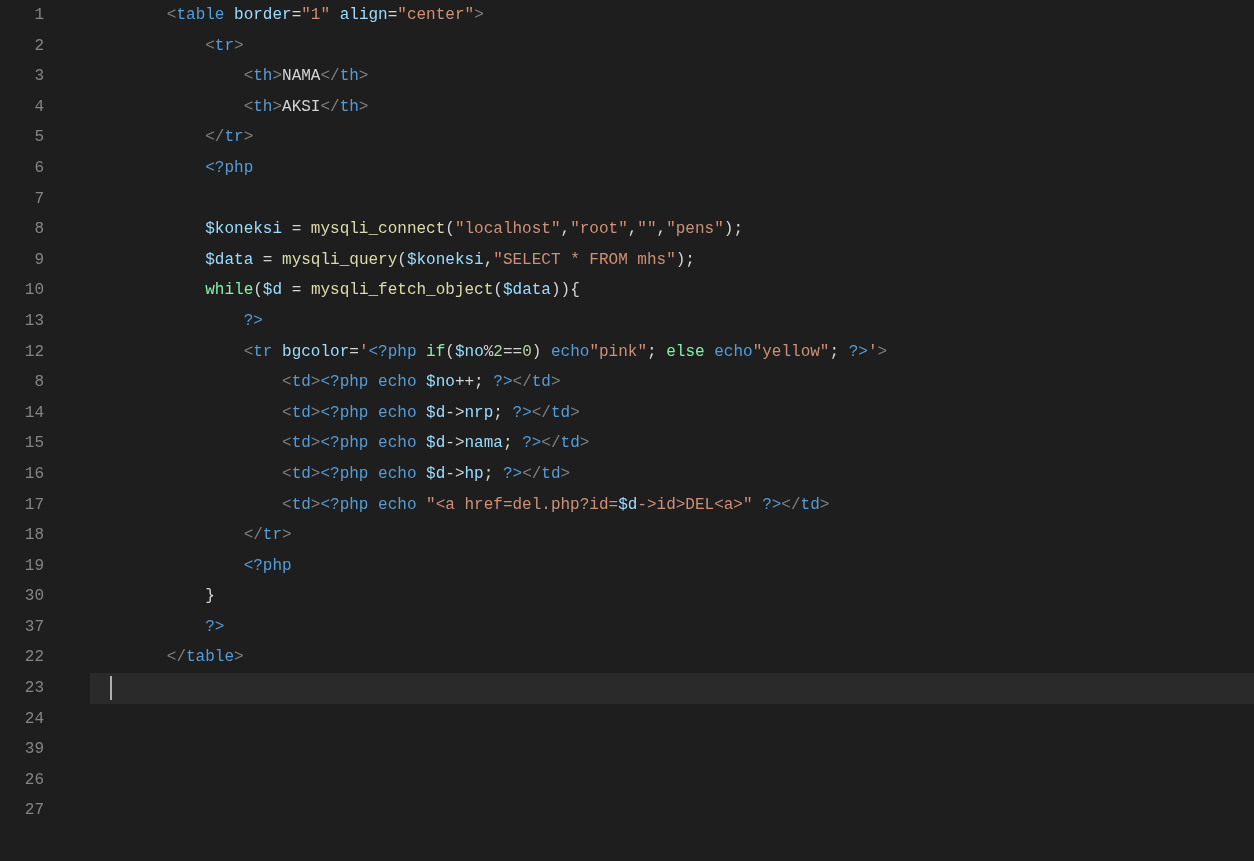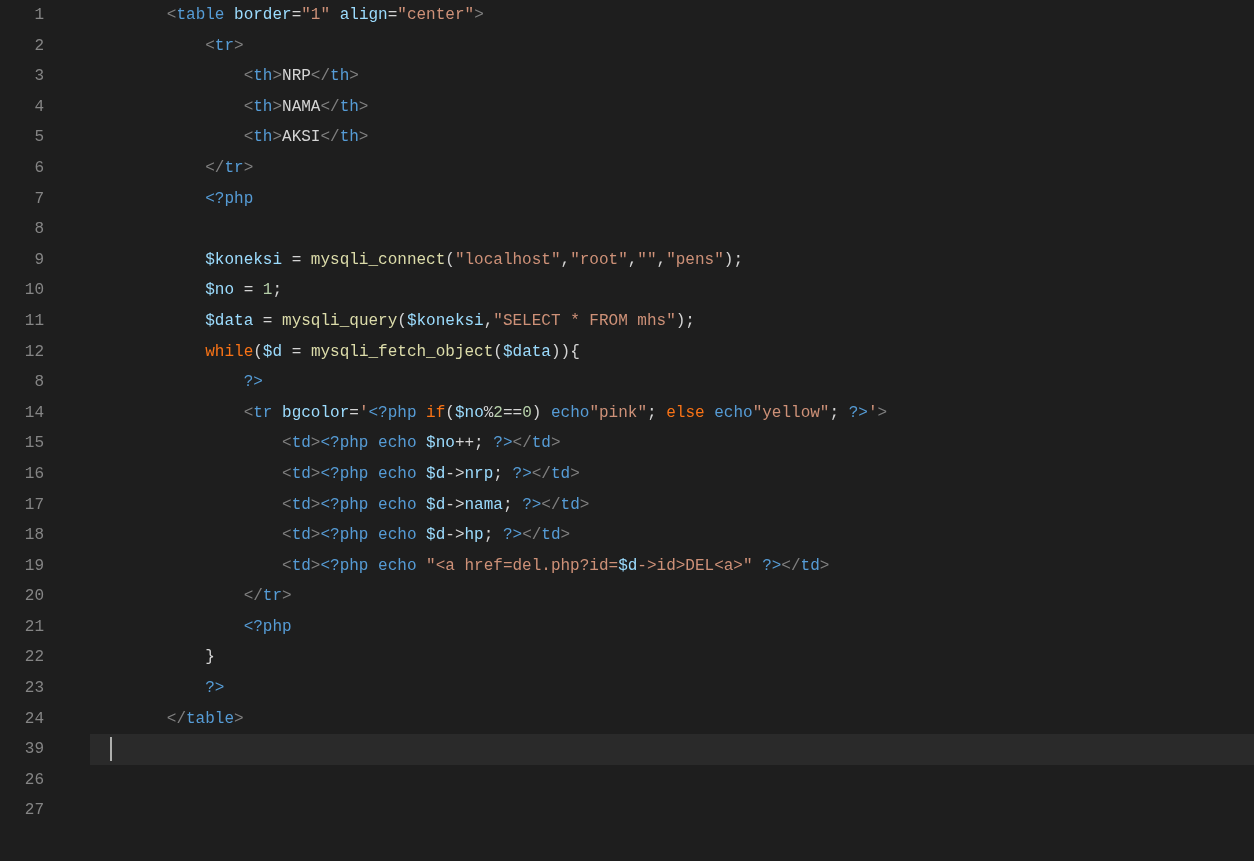--- a/index.html
+++ b/index.html
@@ -51,81 +51,79 @@
 .pn { color: #808080; }           
 .tg { color: #569cd6; }           
 .at { color: #9cdcfe; }           
 .st { color: #ce9178; }           
 .tx { color: #d4d4d4; }           
 .php { color: #569cd6; font-family: Liberation Mono, monospace; }          
 .vr { color: #9cdcfe; font-family: Liberation Mono, monospace; }           
 .fn { color: #dcdcaa; }           
 .nu { color: #b5cea8; }           
 .op { color: #d4d4d4; }           
-.kw { color: #f97316; }           
+.kw { color: #86efac; }           
 .kw2 { color: #569cd6; }          
 .ar { color: #d4d4d4; }
 </style>
 </head>
 <body>
 
 <div class="editor">
   <div class="gutter">
     <div class="ln">1</div>
     <div class="ln">2</div>
     <div class="ln">3</div>
     <div class="ln">4</div>
     <div class="ln">5</div>
     <div class="ln">6</div>
     <div class="ln">7</div>
     <div class="ln">8</div>
     <div class="ln">9</div>
     <div class="ln">10</div>
-    <div class="ln">11</div>
+    <div class="ln">13</div>
     <div class="ln">12</div>
     <div class="ln">8</div>
     <div class="ln">14</div>
     <div class="ln">15</div>
     <div class="ln">16</div>
     <div class="ln">17</div>
     <div class="ln">18</div>
     <div class="ln">19</div>
-    <div class="ln">20</div>
-    <div class="ln">21</div>
+    <div class="ln">30</div>
+    <div class="ln">37</div>
     <div class="ln">22</div>
     <div class="ln">23</div>
     <div class="ln">24</div>
     <div class="ln">39</div>
     <div class="ln">26</div>
     <div class="ln">27</div>
   </div>
 
   <div class="code">
 
     <div class="line"><span class="tx">        </span><span class="pn">&lt;</span><span class="tg">table</span><span> </span><span class="at">border</span><span class="tx">=</span><span class="st">"1"</span><span> </span><span class="at">align</span><span class="tx">=</span><span class="st">"center"</span><span class="pn">&gt;</span></div>
 
     <div class="line"><span class="tx">            </span><span class="pn">&lt;</span><span class="tg">tr</span><span class="pn">&gt;</span></div>
 
 
-    <div class="line"><span class="tx">                </span><span class="pn">&lt;</span><span class="tg">th</span><span class="pn">&gt;</span><span class="tx">NRP</span><span class="pn">&lt;/</span><span class="tg">th</span><span class="pn">&gt;</span></div>
 
     <div class="line"><span class="tx">                </span><span class="pn">&lt;</span><span class="tg">th</span><span class="pn">&gt;</span><span class="tx">NAMA</span><span class="pn">&lt;/</span><span class="tg">th</span><span class="pn">&gt;</span></div>
 
 
     <div class="line"><span class="tx">                </span><span class="pn">&lt;</span><span class="tg">th</span><span class="pn">&gt;</span><span class="tx">AKSI</span><span class="pn">&lt;/</span><span class="tg">th</span><span class="pn">&gt;</span></div>
 
     <div class="line"><span class="tx">            </span><span class="pn">&lt;/</span><span class="tg">tr</span><span class="pn">&gt;</span></div>
 
     <div class="line"><span class="tx">            </span><span class="php">&lt;?php</span></div>
 
     <div class="line"></div>
 
     <div class="line"><span class="tx">            </span><span class="vr">$koneksi</span><span> </span><span class="op">=</span><span> </span><span class="fn">mysqli_connect</span><span class="op">(</span><span class="st">"localhost"</span><span class="op">,</span><span class="st">"root"</span><span class="op">,</span><span class="st">""</span><span class="op">,</span><span class="st">"pens"</span><span class="op">)</span><span class="op">;</span></div>
 
-    <div class="line"><span class="tx">            </span><span class="vr">$no</span><span> </span><span class="op">=</span><span> </span><span class="nu">1</span><span class="op">;</span></div>
 
     <div class="line"><span class="tx">            </span><span class="vr">$data</span><span> </span><span class="op">=</span><span> </span><span class="fn">mysqli_query</span><span class="op">(</span><span class="vr">$koneksi</span><span class="op">,</span><span class="st">"SELECT * FROM mhs"</span><span class="op">)</span><span class="op">;</span></div>
 
     <div class="line"><span class="tx">            </span><span class="kw">while</span><span class="op">(</span><span class="vr">$d</span><span> </span><span class="op">=</span><span> </span><span class="fn">mysqli_fetch_object</span><span class="op">(</span><span class="vr">$data</span><span class="op">)</span><span class="op">)</span><span class="op">{</span></div>
 
     <div class="line"><span class="tx">                </span><span class="php">?&gt;</span></div>
 
     <div class="line"><span class="tx">                </span><span class="pn">&lt;</span><span class="tg">tr</span><span> </span><span class="at">bgcolor</span><span class="tx">=</span><span class="st">'</span><span class="php">&lt;?php</span><span> </span><span class="kw">if</span><span class="op">(</span><span class="vr">$no</span><span class="op">%</span><span class="nu">2</span><span class="op">==</span><span class="nu">0</span><span class="op">)</span><span> </span><span class="kw2">echo</span><span class="st">"pink"</span><span class="op">;</span><span> </span><span class="kw">else</span><span> </span><span class="kw2">echo</span><span class="st">"yellow"</span><span class="op">;</span><span> </span><span class="php">?&gt;</span><span class="st">'</span><span class="pn">&gt;</span></div>
 
     <div class="line"><span class="tx">                    </span><span class="pn">&lt;</span><span class="tg">td</span><span class="pn">&gt;</span><span class="php">&lt;?php</span><span> </span><span class="kw2">echo</span><span> </span><span class="vr">$no</span><span class="op">++</span><span class="op">;</span><span> </span><span class="php">?&gt;</span><span class="pn">&lt;/</span><span class="tg">td</span><span class="pn">&gt;</span></div>

